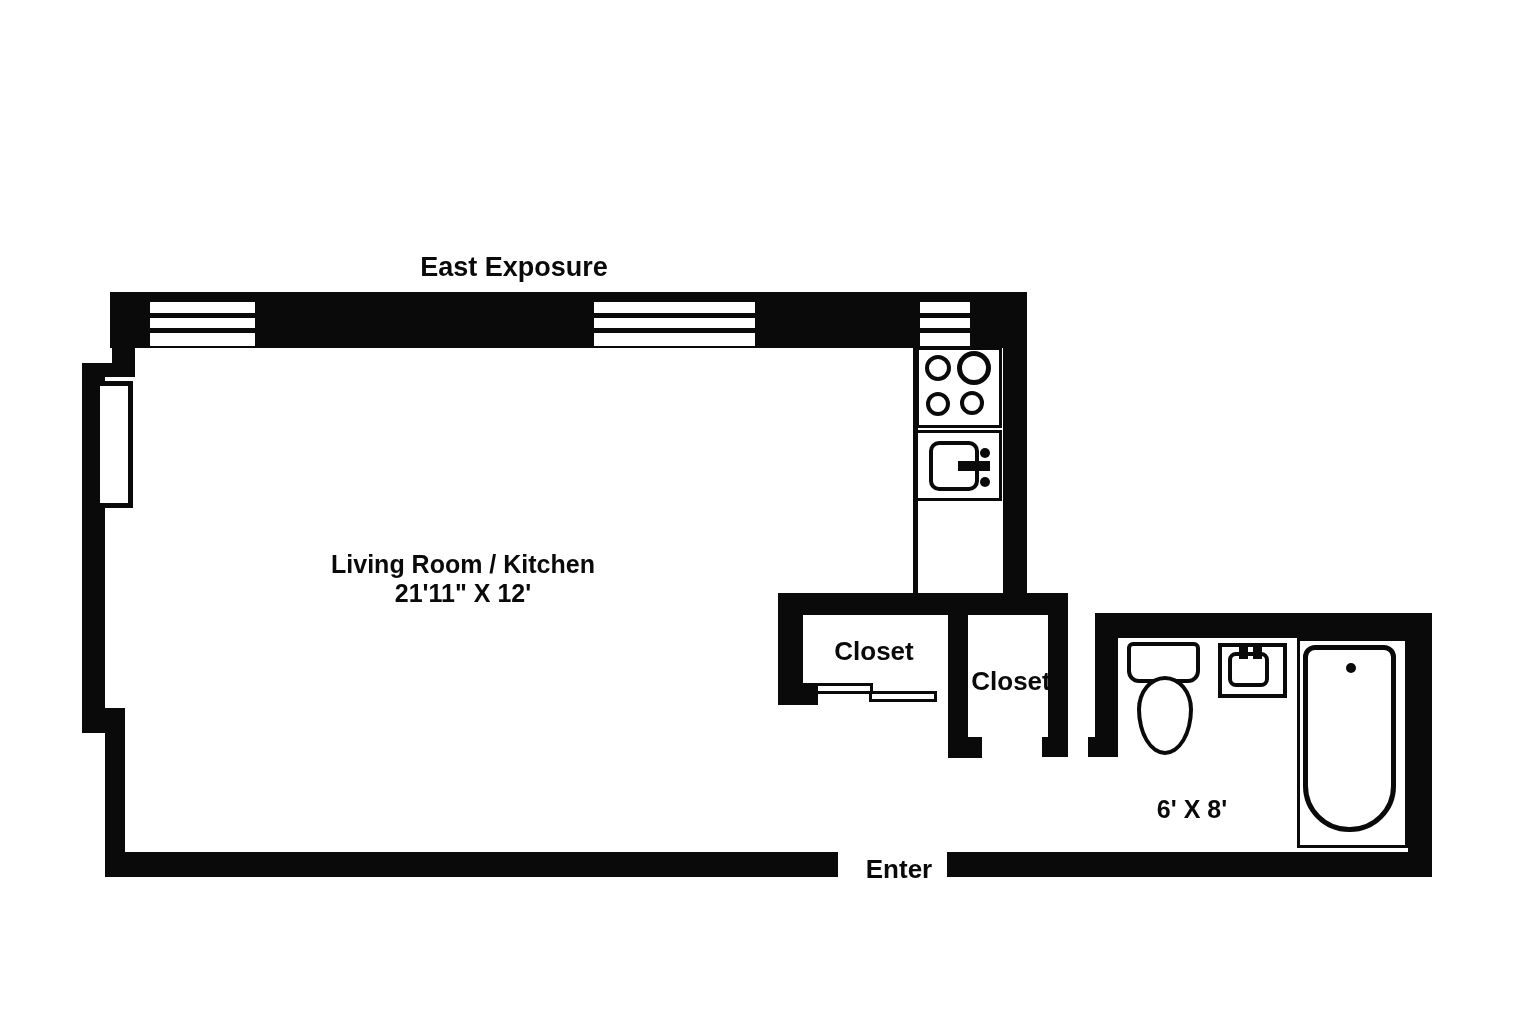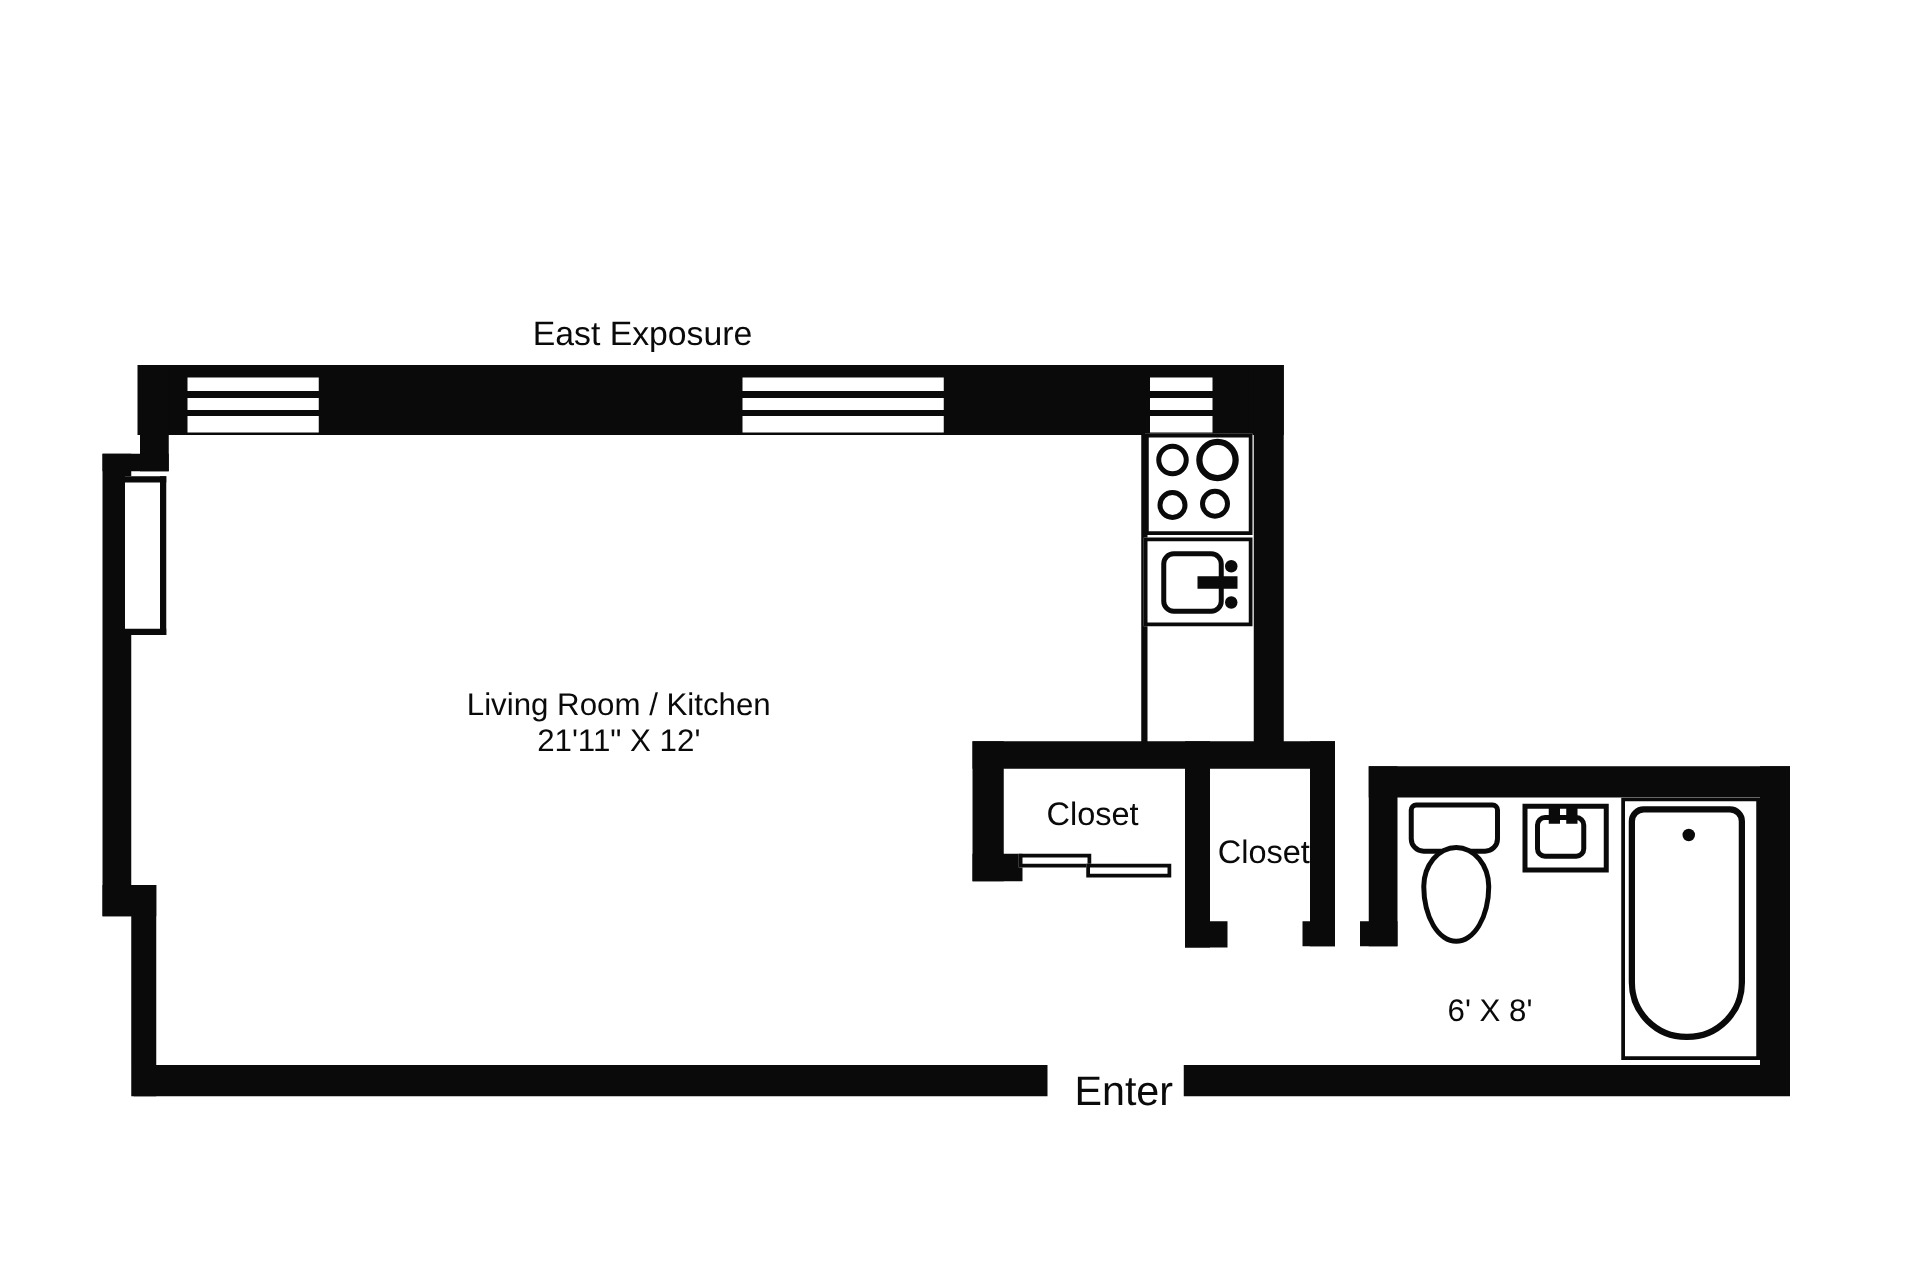--- a/index.html
+++ b/index.html
@@ -25,21 +25,21 @@
       #fff 16px,#fff 26px,
       var(--ink,#0a0a0a) 26px,var(--ink,#0a0a0a) 31px,
       #fff 31px,#fff 44px);
   }
   .outline { position:absolute; background:#fff; border:3px solid var(--ink,#0a0a0a); box-sizing:border-box; }
   .outline4 { position:absolute; background:#fff; border:4px solid var(--ink,#0a0a0a); box-sizing:border-box; }
   .dot { position:absolute; background:var(--ink,#0a0a0a); border-radius:50%; }
   .blk { position:absolute; background:var(--ink,#0a0a0a); }
   .label {
     position:absolute; color:var(--ink,#0a0a0a);
-    font-weight:normal; white-space:nowrap;
+    font-weight:bold; white-space:nowrap;
     transform:translateX(-50%);
   }
 </style>
 </head>
 <body>
 
 <div class="plan">
 
   <div class="w" style="left:110px; top:292px; width:917px; height:56px;"></div>
 
@@ -102,27 +102,27 @@
     <div class="blk" style="left:31px; top:-2px; width:9px; height:14px;"></div>
   </div>
 
   <div class="outline" style="left:1297px; top:638px; width:111px; height:210px;">
     <div style="position:absolute; left:3px; top:4px; width:83px; height:177px; border:5px solid var(--ink,#0a0a0a); border-radius:12px 12px 46px 46px;"></div>
     <div class="dot" style="left:46px; top:22px; width:10px; height:10px;"></div>
   </div>
 
   <div class="label" style="left:514px; top:252px; font-size:27px;">East Exposure</div>
 
-  <div class="label" style="left:463px; top:550px; font-size:25px; text-align:center; line-height:29px;margin-left:32px;">
+  <div class="label" style="left:463px; top:550px; font-size:25px; text-align:center; line-height:29px;">
     <div>Living Room / Kitchen</div>
     <div>21'11" X 12'</div>
   </div>
 
   <div class="label" style="left:874px; top:636px; font-size:26px;">Closet</div>
 
   <div class="label" style="left:1011px; top:666px; font-size:26px;">Closet</div>
 
   <div class="label" style="left:1192px; top:795px; font-size:25px;">6' X 8'</div>
 
-  <div class="label" style="left:899px; top:854px; font-size:33px;text-align:right;">Enter</div>
+  <div class="label" style="left:899px; top:854px; font-size:26px;text-align:right;">Enter</div>
 
 
 </div>
 
 </body></html>

